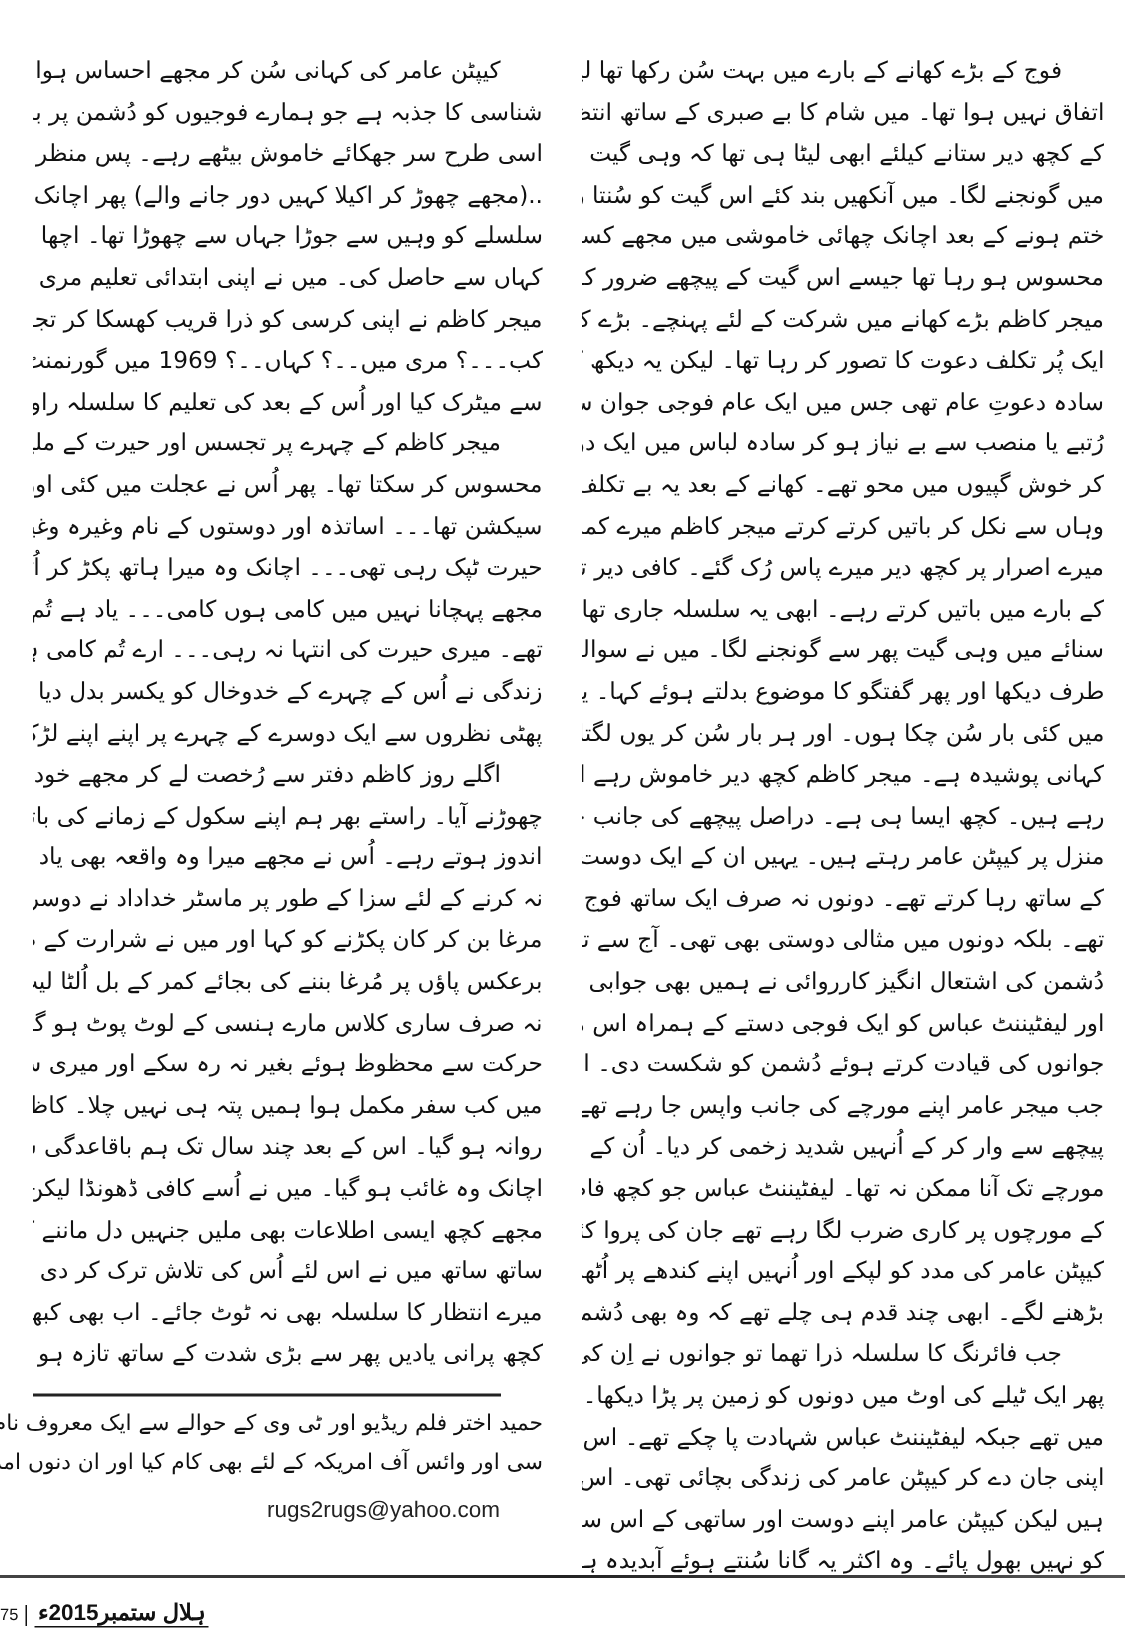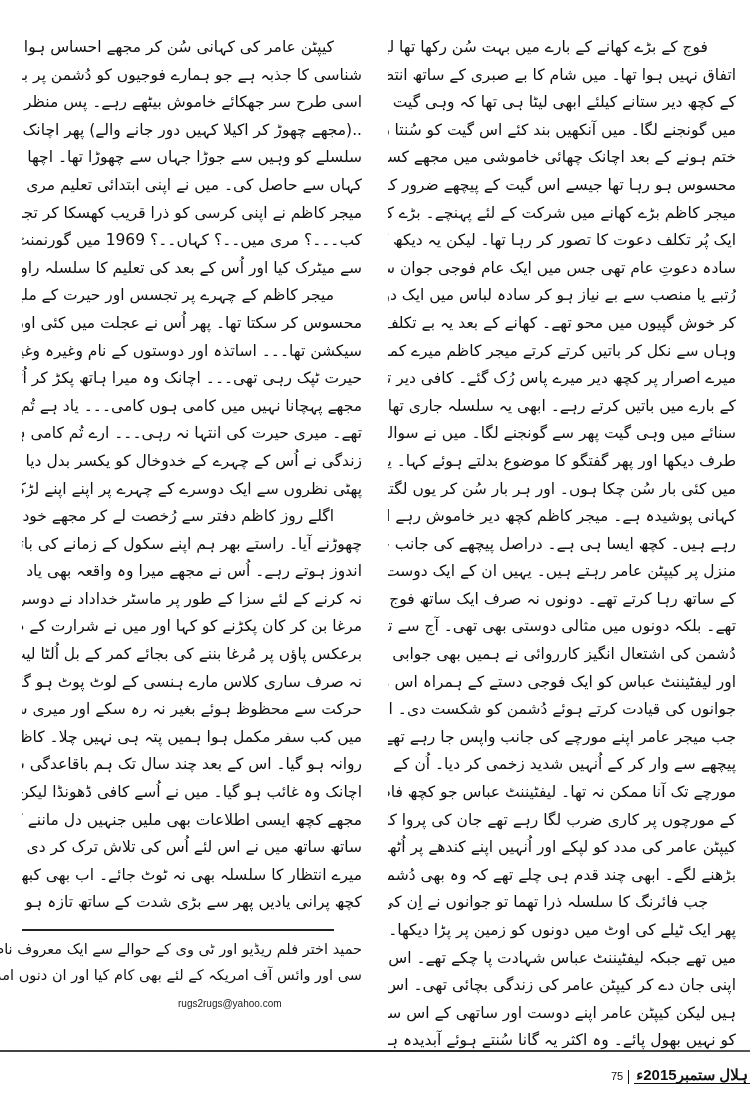--- a/index.html
+++ b/index.html
@@ -25,28 +25,28 @@
       border-top: 2px solid #222;
     }
     .bio {
       position: absolute; left: 22px; top: 936px; width: 340px; direction: rtl;
       font-size: 14.5px; line-height: 26px;
     }
     .bio .ln { display: block; white-space: nowrap; text-align: justify; text-align-last: justify; }
     .bio .ln.last { text-align-last: center; }
     .email {
       position: absolute; left: 178px; top: 998px; direction: ltr;
-      font-family: "Liberation Sans", sans-serif; font-size: 10px; color: #222;
+      font-family: "Liberation Sans", sans-serif; font-size: 15px; color: #222;
     }
     .footer-rule {
       position: absolute; left: 0; top: 1050px; width: 750px; height: 2px;
       background: linear-gradient(90deg, #444 0%, #222 50%, #555 100%);
     }
     .footer {
-      position: absolute; left: 0; top: 1066px; width: 750px; text-align: right;
+      position: absolute; left: 0; top: 1066px; width: 750px; text-align: left;
       font-family: "Liberation Sans", sans-serif; font-size: 12px; color: #111;
     }
     .footer .mag { font-weight: bold; font-size: 15px; border-bottom: 1.5px solid #111; padding: 0 2px; }
     .footer .sep { display: inline-block; width: 1px; height: 14px; background: #111; vertical-align: middle; margin: 0 5px; }
     .footer .pg { font-size: 11px; }
   </style>
 </head>
 <body>
 
 <div id="col-right" class="col">

